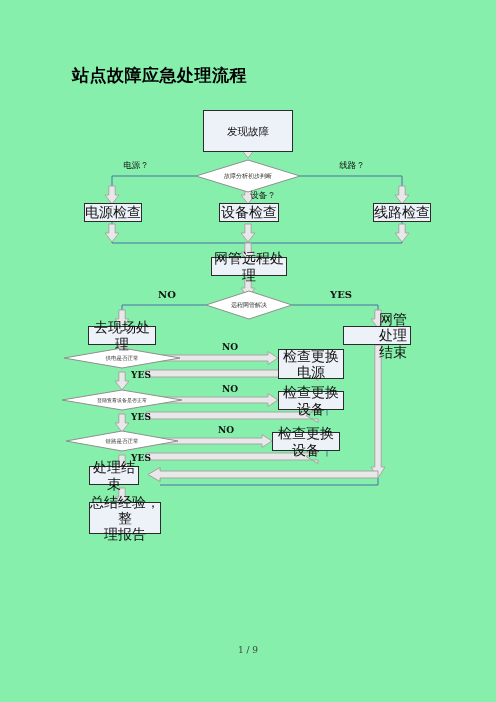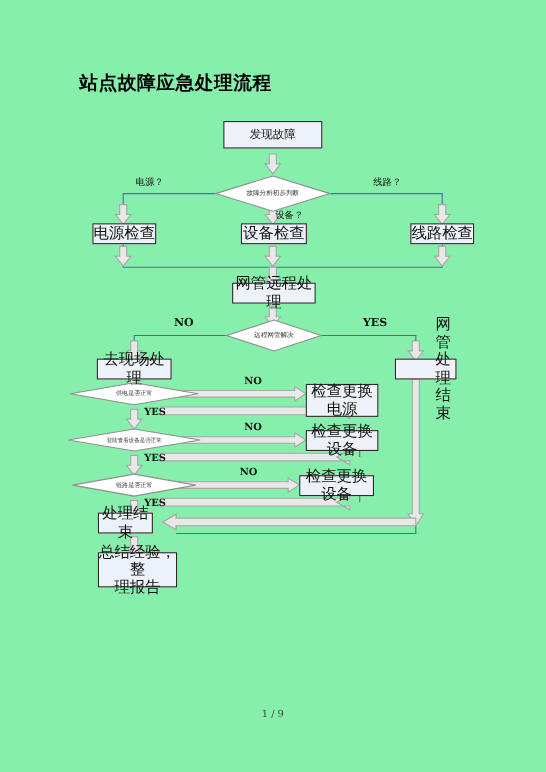--- a/index.html
+++ b/index.html
@@ -238,30 +238,30 @@
         <polygon points="122,431 178,441 122,451 66,441" fill="#ffffff" stroke="#8f8f8f" stroke-width="1"></polygon>
       </g>
     </svg>
 
     <div class="dmd-label t6" style="left:248px; top:176px;">故障分析初步判断</div>
     <div class="dmd-label t6" style="left:249px; top:305px;">远程网管解决</div>
     <div class="dmd-label t55" style="left:122px; top:358px;">供电是否正常</div>
     <div class="dmd-label t5" style="left:122px; top:400px;">登陆查看设备是否正常</div>
     <div class="dmd-label t55" style="left:122px; top:441px;">链路是否正常</div>
 
-    <div class="node sz-lg" style="left:203px; top:110px; width:90px; height:25px;">发现故障</div>
+    <div class="node sz-lg" style="left:203px; top:110px; width:90px; height:42px;">发现故障</div>
 
     <div class="node sz-md" style="left:84px; top:203px; width:58px; height:19px;">电源检查</div>
     <div class="node sz-md" style="left:219px; top:203px; width:60px; height:19px;">设备检查</div>
     <div class="node sz-md" style="left:373px; top:203px; width:58px; height:19px;">线路检查</div>
 
     <div class="node sz-md" style="left:211px; top:257px; width:76px; height:19px;">网管远程处理</div>
 
     <div class="node sz-md" style="left:88px; top:326px; width:68px; height:19px;">去现场处理</div>
-    <div class="node sz-md" style="left:359px; top:326px; width:56px; height:19px;padding-left:32px;">网管处理结束</div>
+    <div class="node sz-md" style="left:343px; top:326px; width:68px; height:19px;padding-left:32px;">网管处理结束</div>
 
     <div class="node sz-md" style="left:278px; top:349px; width:66px; height:30px;">检查更换电源</div>
     <div class="node sz-md" style="left:278px; top:391px; width:66px; height:19px;">检查更换设备</div>
     <div class="node sz-md" style="left:272px; top:432px; width:68px; height:19px;">检查更换设备</div>
 
     <div class="node sz-md" style="left:89px; top:466px; width:50px; height:19px;">处理结束</div>
 
     <div class="node sz-md" style="left:89px; top:502px; width:72px; height:32px;">总结经验，整
 理报告</div>
 

